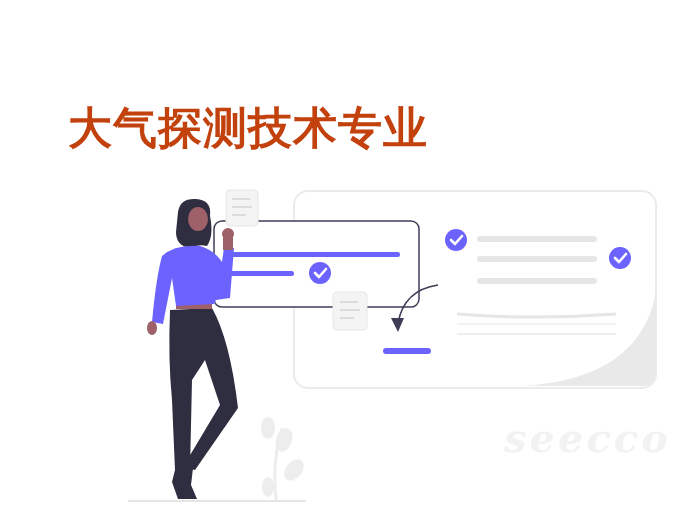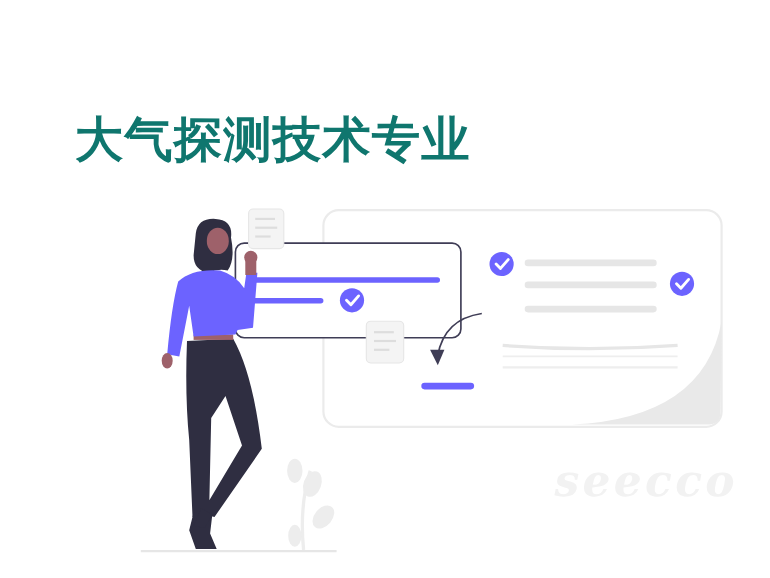--- a/index.html
+++ b/index.html
@@ -1,19 +1,19 @@
 <!DOCTYPE html>
 <html><head>
   <meta charset="utf-8">
   <style>
     html, body { margin: 0; padding: 0; background: #ffffff; }
     body { width: 700px; height: 525px; position: relative; overflow: hidden; font-family: "DejaVu Sans", sans-serif; }
     .title {
       position: absolute; left: 68px; top: 100px;
-      font-size: 44px; font-weight: bold; color: #0f766e;
+      font-size: 44px; font-weight: bold; color: #c2410c;
       letter-spacing: 1px; line-height: 56px; white-space: nowrap;
       font-family: "DejaVu Sans", sans-serif;
     }
     .watermark {
       position: absolute; left: 504px; top: 414px;
       font-family: "DejaVu Serif", serif; font-style: italic; font-weight: bold;
       font-size: 40px; color: #f2f2f2; letter-spacing: 3px;
     }
     svg.scene { position: absolute; left: 0; top: 0; }
   </style>

